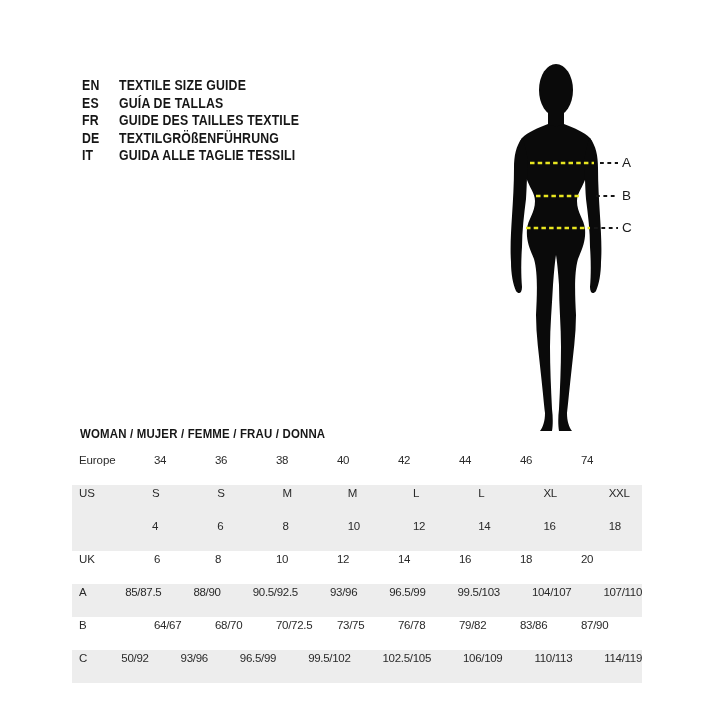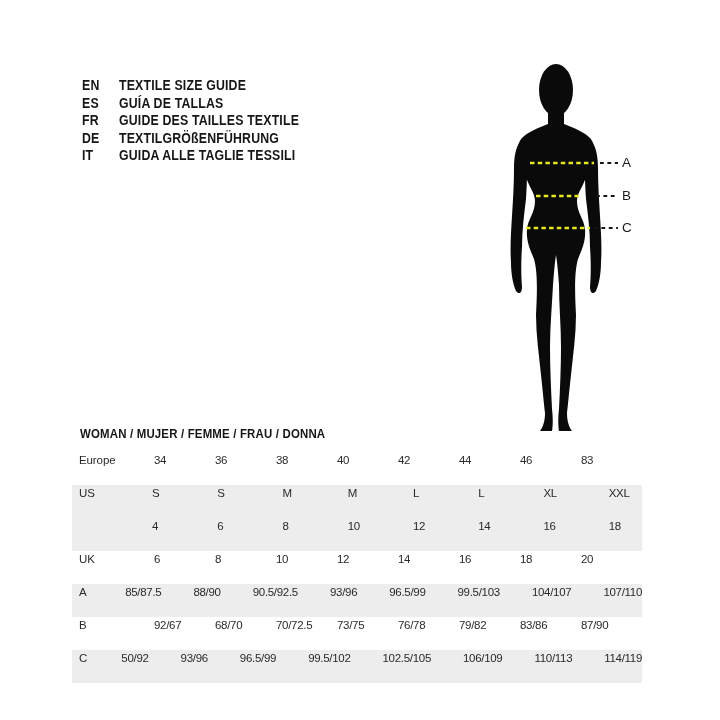--- a/index.html
+++ b/index.html
@@ -138,21 +138,21 @@
     <div>
         <div class="size-row">
           <div class="row-label">Europe</div>
           <div class="size-cell">34</div>
           <div class="size-cell">36</div>
           <div class="size-cell">38</div>
           <div class="size-cell">40</div>
           <div class="size-cell">42</div>
           <div class="size-cell">44</div>
           <div class="size-cell">46</div>
-          <div class="size-cell">83</div>
+          <div class="size-cell">74</div>
         </div>
         <div class="size-row shaded">
           <div class="row-label">US</div>
           <div class="size-cell">S</div>
           <div class="size-cell">S</div>
           <div class="size-cell">M</div>
           <div class="size-cell">M</div>
           <div class="size-cell">L</div>
           <div class="size-cell">L</div>
           <div class="size-cell">XL</div>
@@ -186,21 +186,21 @@
           <div class="size-cell">88/90</div>
           <div class="size-cell">90.5/92.5</div>
           <div class="size-cell">93/96</div>
           <div class="size-cell">96.5/99</div>
           <div class="size-cell">99.5/103</div>
           <div class="size-cell">104/107</div>
           <div class="size-cell">107/110</div>
         </div>
         <div class="size-row">
           <div class="row-label">B</div>
-          <div class="size-cell">92/67</div>
+          <div class="size-cell">64/67</div>
           <div class="size-cell">68/70</div>
           <div class="size-cell">70/72.5</div>
           <div class="size-cell">73/75</div>
           <div class="size-cell">76/78</div>
           <div class="size-cell">79/82</div>
           <div class="size-cell">83/86</div>
           <div class="size-cell">87/90</div>
         </div>
         <div class="size-row shaded">
           <div class="row-label">C</div>

